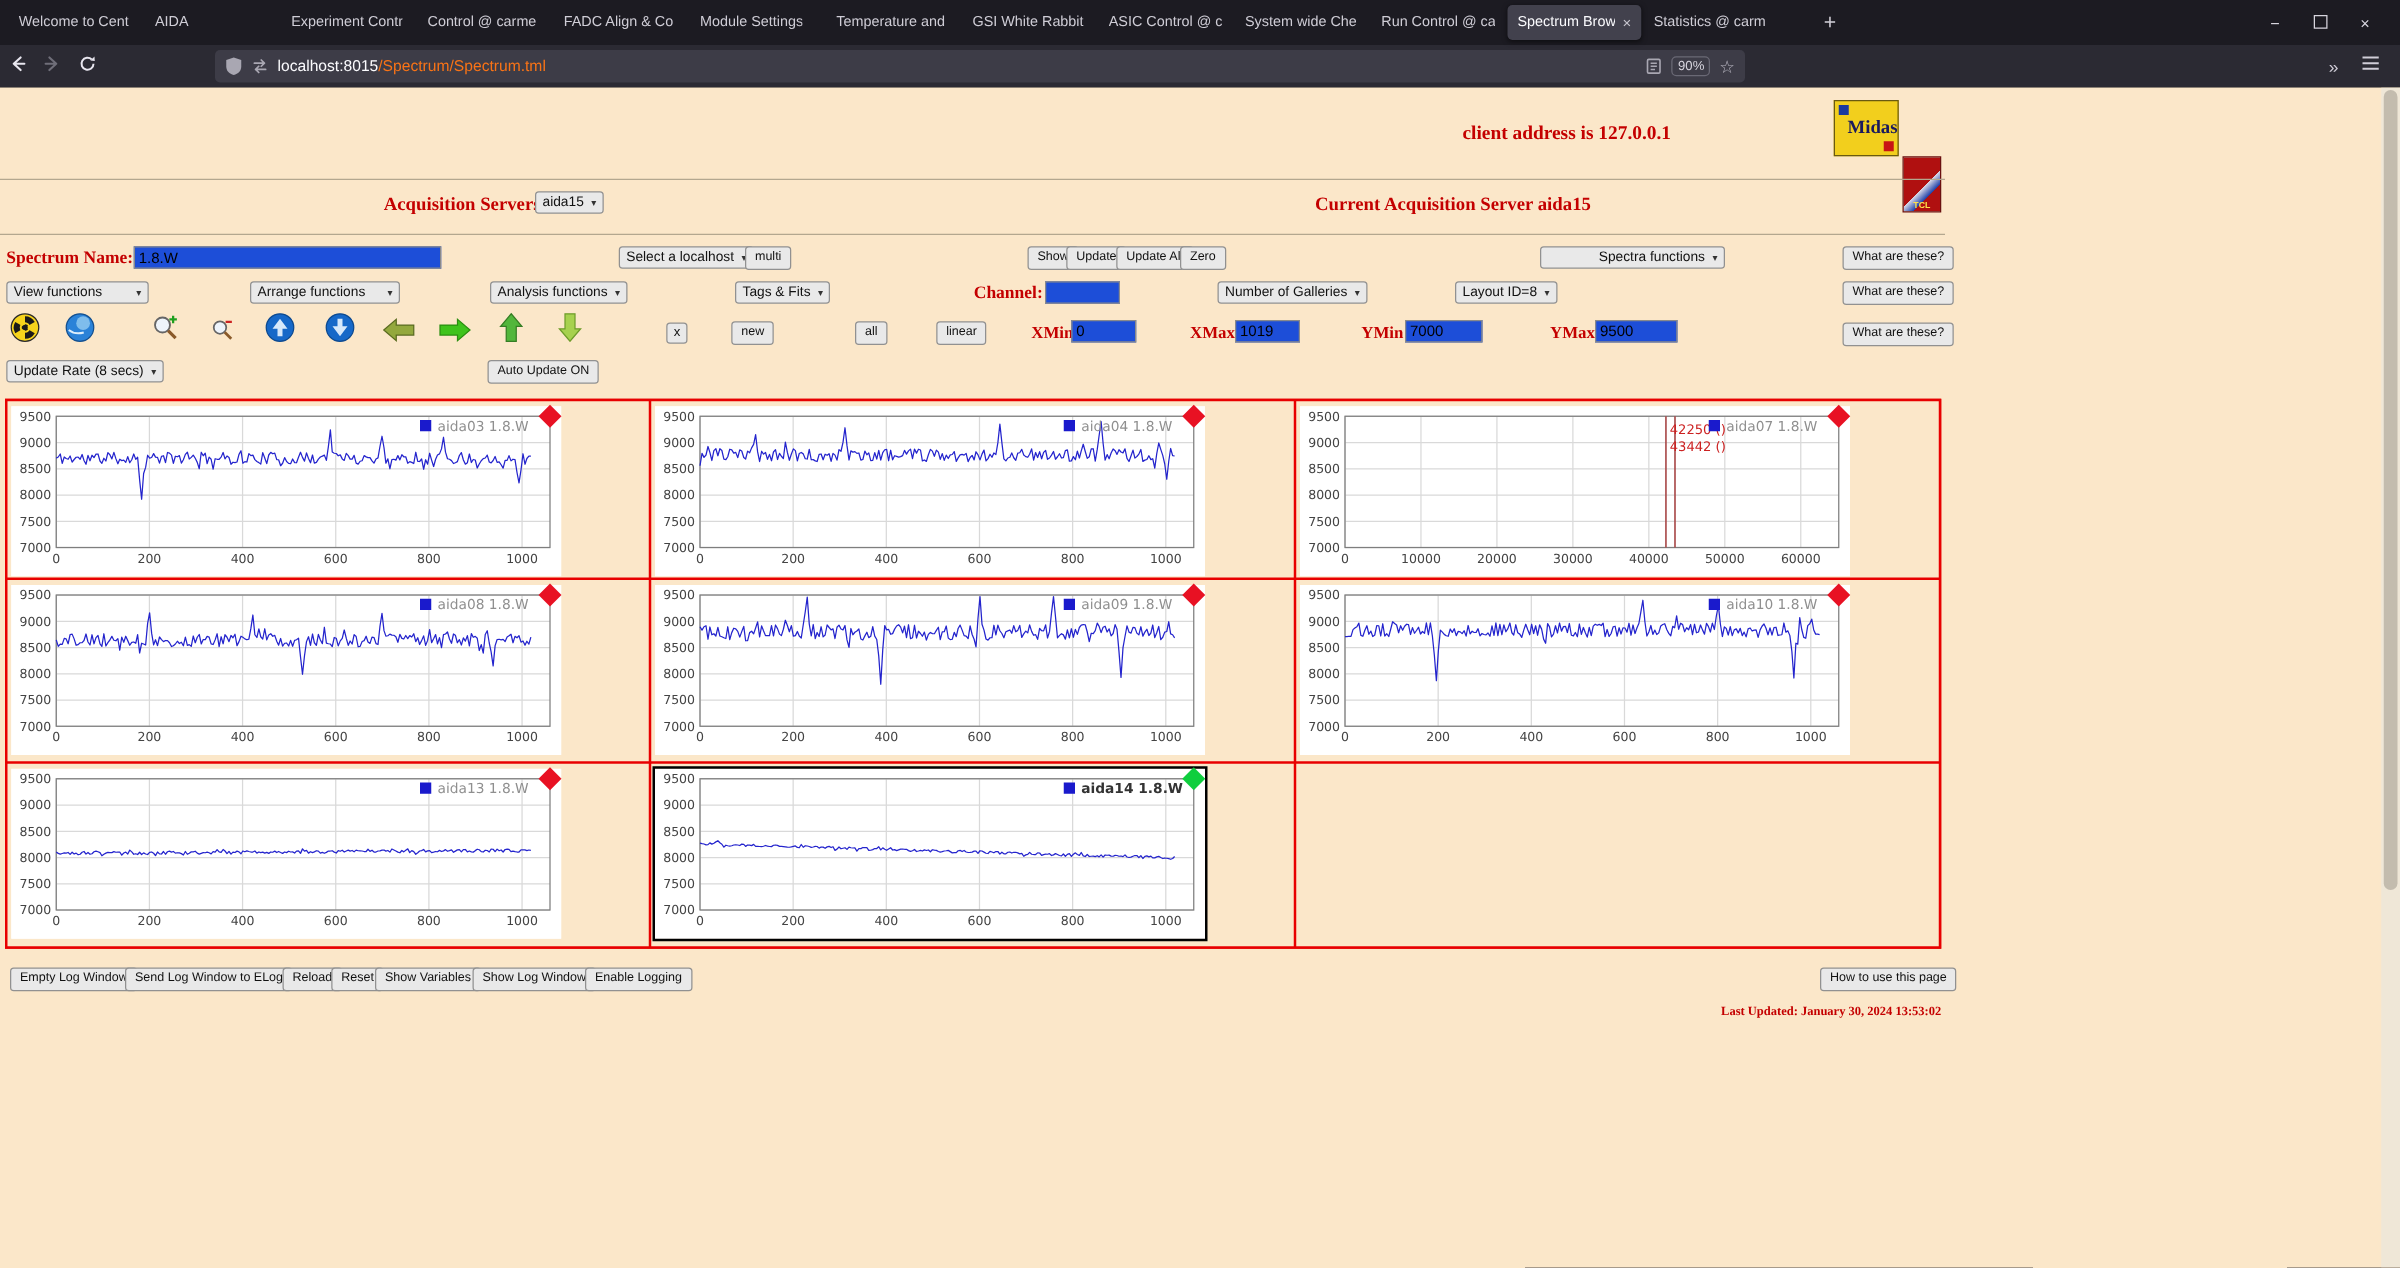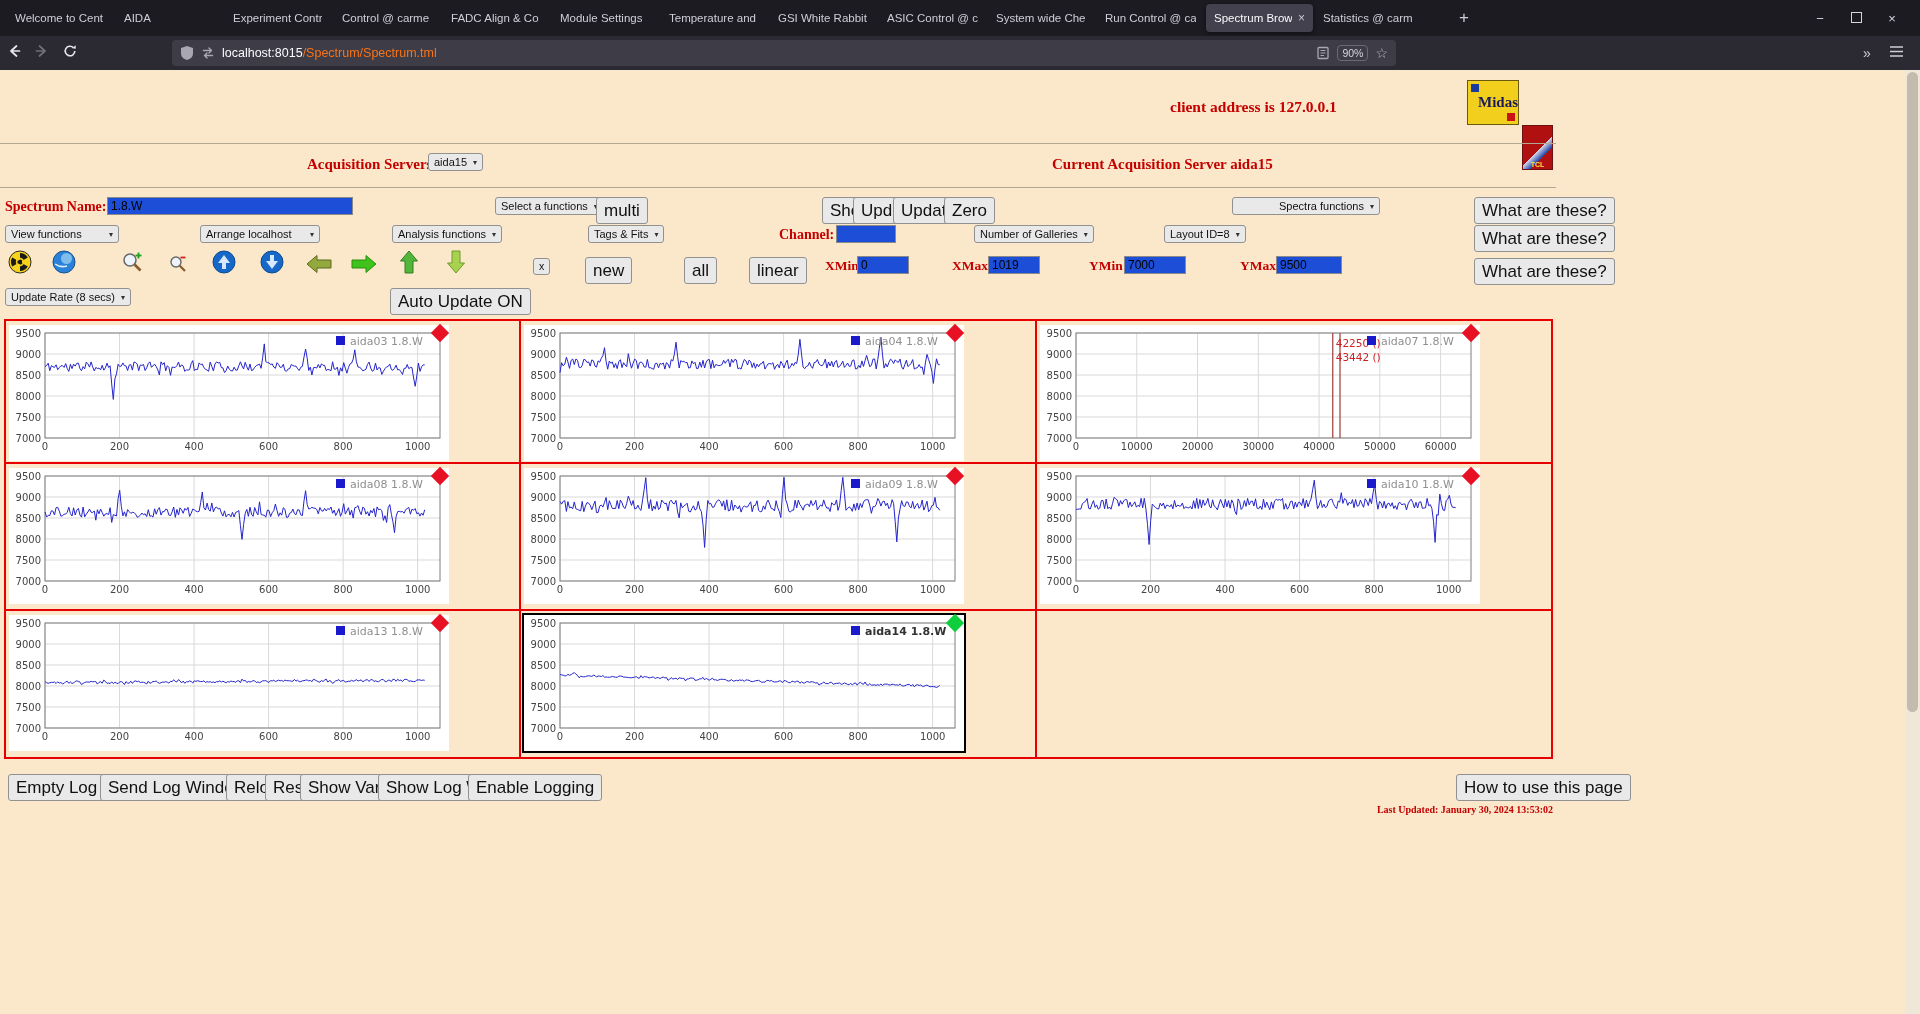--- a/index.html
+++ b/index.html
@@ -25,21 +25,21 @@
   .urlpath{color:#f97316;text-align:right;}
   .uspacer{flex:1;}
   .zoomchip{border:1px solid #6a6975;border-radius:4px;font-size:10.5px;padding:1px 4px;color:#d7d5de;}
   .star{color:#b9b7c2;font-size:14px;}
   .navglyph{color:#d0cdd8;font-size:14px;width:30px;text-align:center;}
   
   .page{position:absolute;top:70px;left:0;width:1920px;height:944px;background:#fbe7c9;overflow:hidden;}
   .abs{position:absolute;}
   .rser{color:#c40000;font-family:"Liberation Serif",serif;font-weight:bold;}
   .hline{position:absolute;left:0;width:1556px;border-top:1px solid #b3a78f;height:0;}
-  .btn{font-size:17px;padding:2px 7px;background:#e9e9e9;border:1px solid #919191;border-radius:3px;
+  .btn{font-size:10px;padding:2px 7px;background:#e9e9e9;border:1px solid #919191;border-radius:3px;
        color:#111;font-family:"Liberation Sans",sans-serif;line-height:1.25;cursor:default;}
   .select{display:inline-flex;align-items:center;justify-content:space-between;gap:6px;font-size:11px;
           background:#e9e9e9;border:1px solid #919191;border-radius:3px;padding:2px 5px;color:#111;
           box-sizing:border-box;cursor:default;}
   .select .arr{font-size:8px;color:#333;}
   .txt{font-size:12px;border:1px solid #8a8a8a;background:#1d4ed8;height:16px;padding:0 3px;
        font-family:"Liberation Sans",sans-serif;box-sizing:content-box;}
   .ico{display:inline-block;cursor:default;}
   
   .midas{width:52px;height:45px;background:#f2cf1d;border:1px solid #6a5a10;box-sizing:border-box;
@@ -176,40 +176,40 @@
     <span>aida15</span>
       <span class="arr">▾</span>
   </span>
   <div class="abs rser" style="left:1052px;top:86px;font-size:15px;">Current Acquisition Server aida15</div>
 
   <div class="hline" style="top:117px;"></div>
 
   <div class="abs rser" style="left:5px;top:129px;font-size:14px;">Spectrum Name:</div>
   <input class="abs txt" style="left: 107px; top: 127px; width: 238px;" value="1.8.W">
   <span class="abs select" style="left:495px;top:127px;min-width:96px;">
-    <span>Select a functions</span>
+    <span>Select a localhost</span>
       <span class="arr">▾</span>
   </span>
   <button class="abs btn" style="left:596px;top:127px;">multi</button>
   <button class="abs btn" style="left:822px;top:127px;">Show</button>
   <button class="abs btn" style="left:853px;top:127px;">Update</button>
   <button class="abs btn" style="left:893px;top:127px;">Update All</button>
   <button class="abs btn" style="left:944px;top:127px;">Zero</button>
   <span class="abs select" style="left:1232px;top:127px;min-width:86px;padding-left:46px;">
     <span>Spectra functions</span>
       <span class="arr">▾</span>
   </span>
   <button class="abs btn" style="left:1474px;top:127px;">What are these?</button>
 
   <span class="abs select" style="left:5px;top:155px;min-width:114px;">
     <span>View functions</span>
       <span class="arr">▾</span>
   </span>
   <span class="abs select" style="left:200px;top:155px;min-width:120px;">
-    <span>Arrange localhost</span>
+    <span>Arrange functions</span>
       <span class="arr">▾</span>
   </span>
   <span class="abs select" style="left:392px;top:155px;min-width:106px;">
     <span>Analysis functions</span>
       <span class="arr">▾</span>
   </span>
   <span class="abs select" style="left:588px;top:155px;min-width:64px;">
     <span>Tags &amp; Fits</span>
       <span class="arr">▾</span>
   </span>

